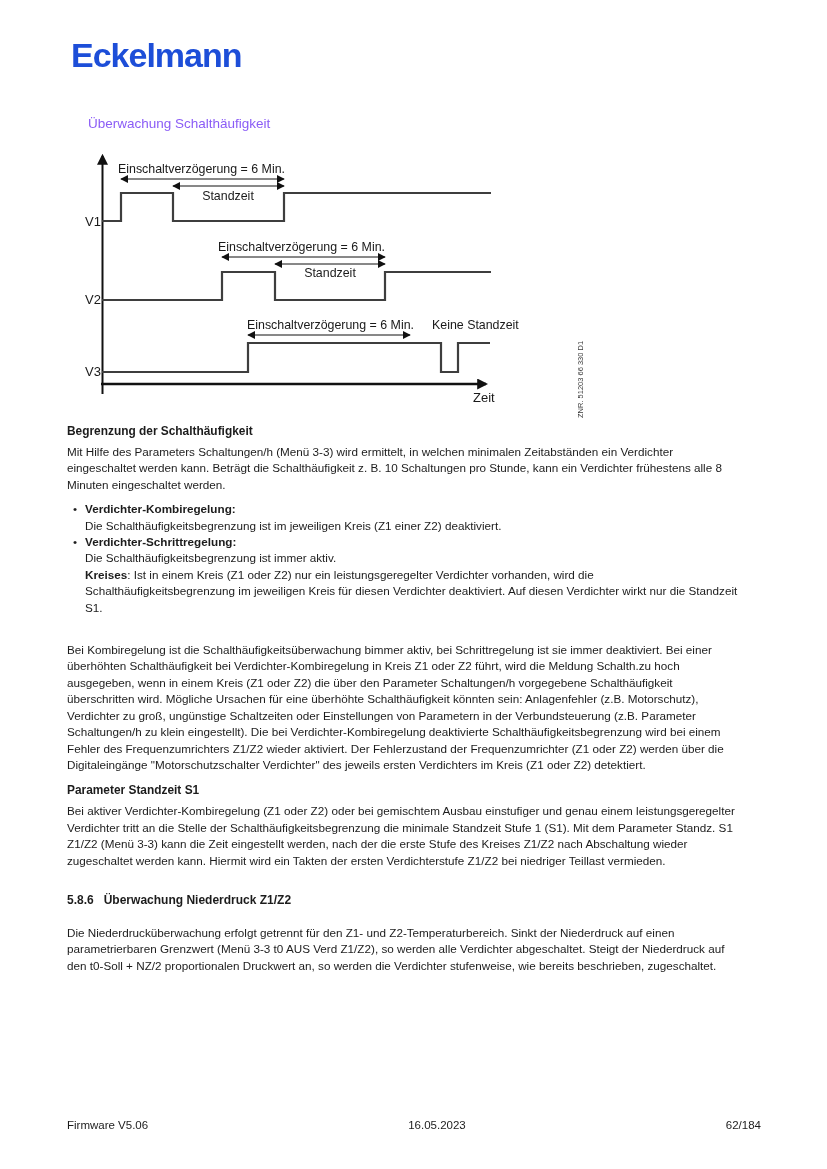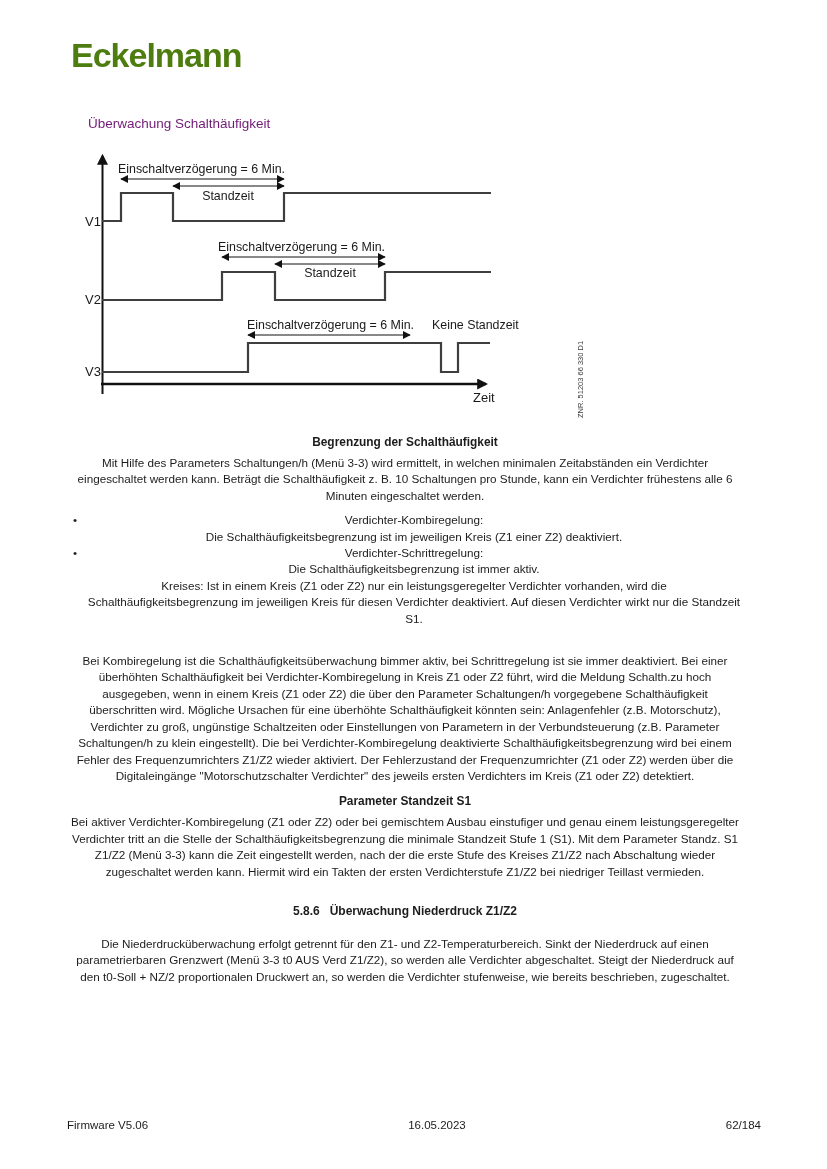--- a/index.html
+++ b/index.html
@@ -2,49 +2,49 @@
 <html><head>
 <meta charset="utf-8">
 <style>
   html,body{margin:0;padding:0;background:#e8e8e8;}
   .page{
     position:relative;width:827px;height:1169px;margin:0 auto;background:#ffffff;
     font-family:"Liberation Sans", sans-serif;color:#1c1c1c;overflow:hidden;
   }
   .logo{
     position:absolute;left:71px;top:36px;
-    font-size:34px;font-weight:bold;letter-spacing:-1px;color:#4d7c0f;
+    font-size:34px;font-weight:bold;letter-spacing:-1px;color:#1d4ed8;
   }
   .fig-title{
     position:absolute;left:88px;top:116px;
-    font-size:13.5px;color:#701a75;
+    font-size:13.5px;color:#8b5cf6;
   }
   .diagram{position:absolute;left:80px;top:146px;}
   .wave{fill:none;stroke:#3e3e3e;stroke-width:2.2;}
   .axis{stroke:#111111;fill:none;}
   .dim{stroke:#111111;stroke-width:1;}
   .dtext{font-size:12.4px;fill:#1a1a1a;}
   .dtext-mid{font-size:12.4px;fill:#1a1a1a;text-anchor:middle;}
   .siglabel{font-size:13px;fill:#1a1a1a;}
   .zeit{font-size:13px;fill:#1a1a1a;}
   .znr{
     position:absolute;left:576px;top:322px;height:96px;
     writing-mode:vertical-rl;transform:rotate(180deg);
     font-size:7.5px;color:#3a3a3a;white-space:nowrap;
   }
   .content{
     position:absolute;left:67px;top:424px;width:676px;
-    font-size:11.7px;line-height:16.4px;text-align:center;margin-top:11px;
+    font-size:11.7px;line-height:16.4px;text-align:left;
   }
   .content h3{font-size:11.9px;line-height:14px;margin:0 0 6px 0;}
   .content p{margin:0 0 8px 0;}
   .content ul{list-style:none;margin:0 0 26px 0;padding:0 0 0 18px;}
   .content li{position:relative;}
   .content li::before{content:"\2022";position:absolute;left:-12px;top:0;}
-  .bold{font-weight:normal;}
+  .bold{font-weight:bold;}
   .h-sec2{margin-top:4px;}
   .h-sec3{margin-top:2px;}
   .content h2{font-size:12px;line-height:18px;margin:22px 0 16px 0;}
   .content h2 .secnum{margin-right:10px;}
   .footer{
     position:absolute;left:67px;top:1119px;width:694px;
     display:flex;justify-content:space-between;font-size:11.5px;color:#1c1c1c;
   }
 </style>
 </head>
@@ -95,21 +95,21 @@
       <text class="dtext" x="352" y="183">Keine Standzeit</text>
       <line class="dim" marker-start="url(#ah)" marker-end="url(#ah)" x1="168" x2="330" y1="189" y2="189"></line>
     </g>
   </svg>
 
   <div class="znr">ZNR. 51203 66 330 D1</div>
 
   <div class="content">
 
     <h3>Begrenzung der Schalthäufigkeit</h3>
-    <p>Mit Hilfe des Parameters Schaltungen/h (Menü 3-3) wird ermittelt, in welchen minimalen Zeitabständen ein Verdichter eingeschaltet werden kann. Beträgt die Schalthäufigkeit z. B. 10 Schaltungen pro Stunde, kann ein Verdichter frühestens alle 6 Minuten eingeschaltet werden.</p>
+    <p>Mit Hilfe des Parameters Schaltungen/h (Menü 3-3) wird ermittelt, in welchen minimalen Zeitabständen ein Verdichter eingeschaltet werden kann. Beträgt die Schalthäufigkeit z. B. 10 Schaltungen pro Stunde, kann ein Verdichter frühestens alle 8 Minuten eingeschaltet werden.</p>
 
     <ul>
       <li>
         <span class="bold">Verdichter-Kombiregelung:</span><br>
         <span>Die Schalthäufigkeitsbegrenzung ist im jeweiligen Kreis (Z1 einer Z2) deaktiviert.</span>
       </li>
       <li>
         <span class="bold">Verdichter-Schrittregelung:</span><br>
         <span>Die Schalthäufigkeitsbegrenzung ist immer aktiv.</span><br>
         <span class="bold">Kreises</span><span>: Ist in einem Kreis (Z1 oder Z2) nur ein leistungsgeregelter Verdichter vorhanden, wird die Schalthäufigkeitsbegrenzung im jeweiligen Kreis für diesen Verdichter deaktiviert. Auf diesen Verdichter wirkt nur die Standzeit S1.</span>

